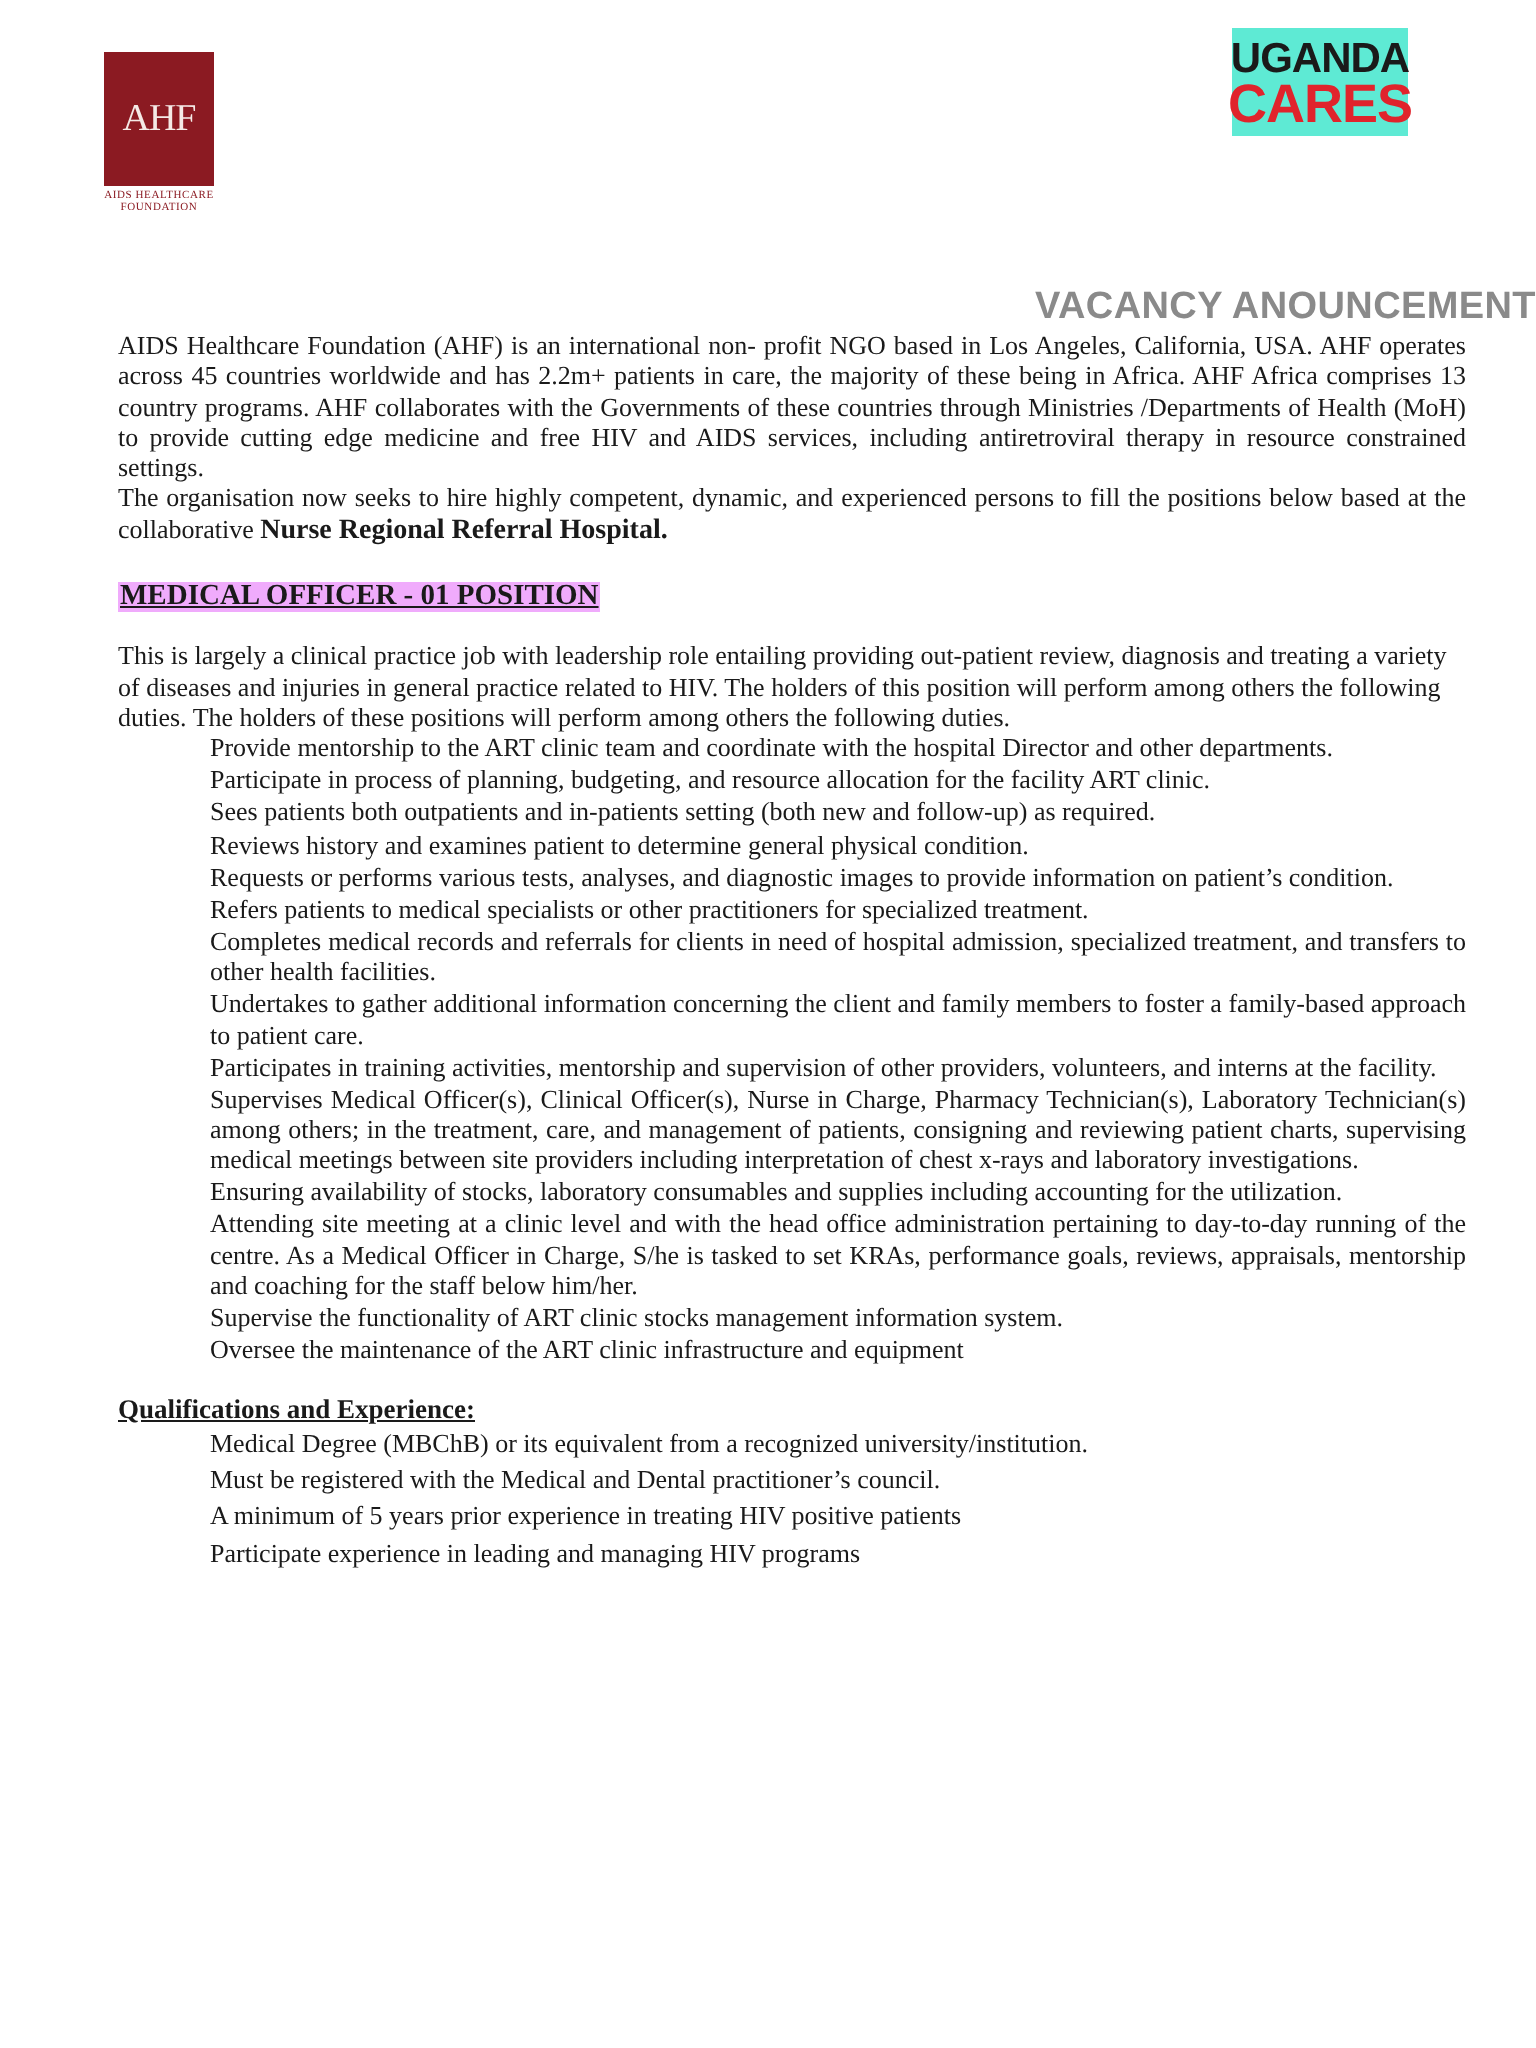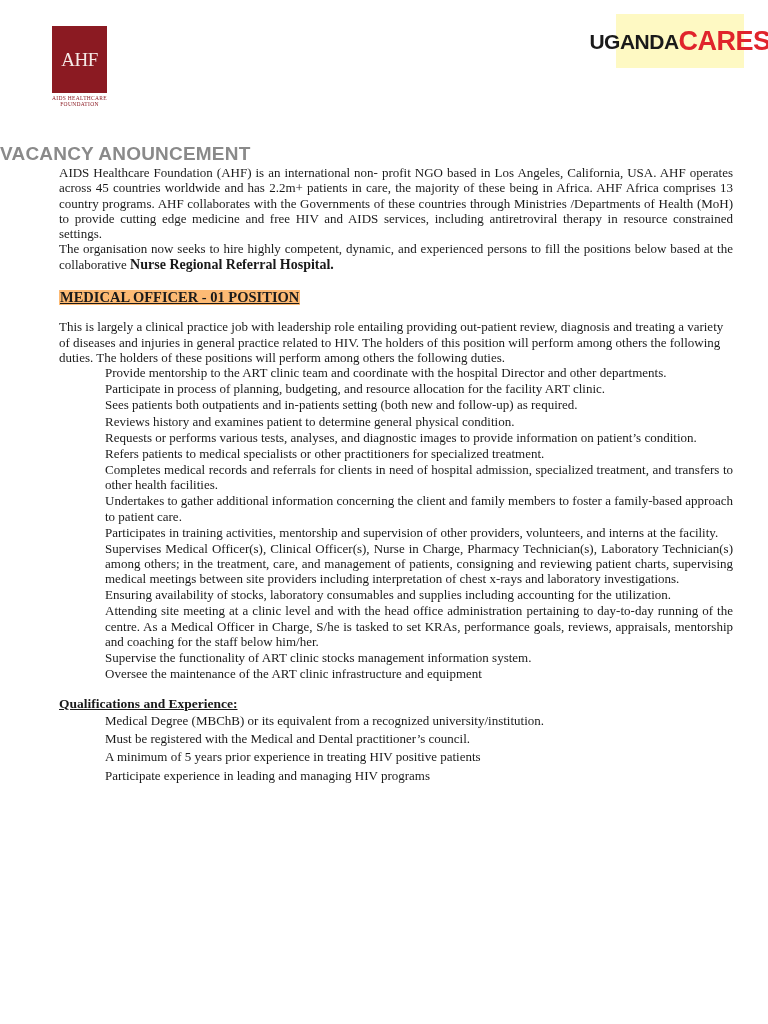--- a/index.html
+++ b/index.html
@@ -6,37 +6,37 @@
   body { width: 768px; height: 1024px; position: relative; overflow: hidden;
          font-family: "Liberation Serif", "DejaVu Serif", serif; color: #1a1a1a; }
 
   .ahf-logo { position: absolute; left: 52px; top: 26px; width: 55px; height: 80px; }
   .ahf-box { width: 55px; height: 67px; background: #8b1a22; display: flex;
              align-items: center; justify-content: center; }
   .ahf-box span { color: #f5e9e6; font-family: "Liberation Serif", serif; font-size: 19px; letter-spacing: -0.5px; }
   .ahf-sub { font-family: "Liberation Serif", serif; color: #8b1a22; font-size: 5.5px;
              text-align: center; line-height: 6px; margin-top: 2px; letter-spacing: 0.3px; }
 
-  .uc-logo { position: absolute; left: 616px; top: 14px; width: 128px; height: 54px;
-             background: #fef9c3; display: flex; align-items: center;
+  .uc-logo { position: absolute; left: 616px; top: 14px; width: 88px; height: 54px;
+             background: #5eead4; display: flex; flex-direction: column; align-items: center;
              justify-content: center; font-family: "Liberation Sans", "DejaVu Sans", sans-serif;
              font-weight: bold; line-height: 23px; }
   .uc-logo .l1 { color: #1a1a1a; font-size: 21px; letter-spacing: -0.5px; }
   .uc-logo .l2 { color: #e0242c; font-size: 27px; letter-spacing: -0.5px; }
 
-  .title { position: absolute; left: 0; width: 768px; top: 143px; text-align: left;
+  .title { position: absolute; left: 0; width: 768px; top: 143px; text-align: right;
            font-family: "Liberation Sans", "DejaVu Sans", sans-serif; font-weight: bold;
            font-size: 19px; color: #8a8a8a; letter-spacing: 0.2px; }
 
   .content { position: absolute; left: 35px; width: 674px; top: 165px; font-size: 13px; line-height: 15.3px; margin-left: 24px; }
   .justify { text-align: justify; }
   .bold-place { font-weight: bold; font-size: 14px; }
 
   .section-head { margin-top: 18px; font-weight: bold; font-size: 14.5px; text-decoration: underline;
-                  background: #fdba74; display: inline-block; padding: 0 1px; }
+                  background: #f0abfc; display: inline-block; padding: 0 1px; }
 
   .intro2 { margin-top: 14px; }
   ul.duties { list-style: none; margin: 0; padding: 0 0 0 46px; }
   ul.duties li { text-align: justify; margin-bottom: 0.8px; }
 
   .qual-head { margin-top: 14px; font-weight: bold; text-decoration: underline; font-size: 13.5px; }
   ul.quals { list-style: none; margin: 2px 0 0 0; padding: 0 0 0 46px; }
   ul.quals li { margin-bottom: 3px; }
 </style>
 </head>

